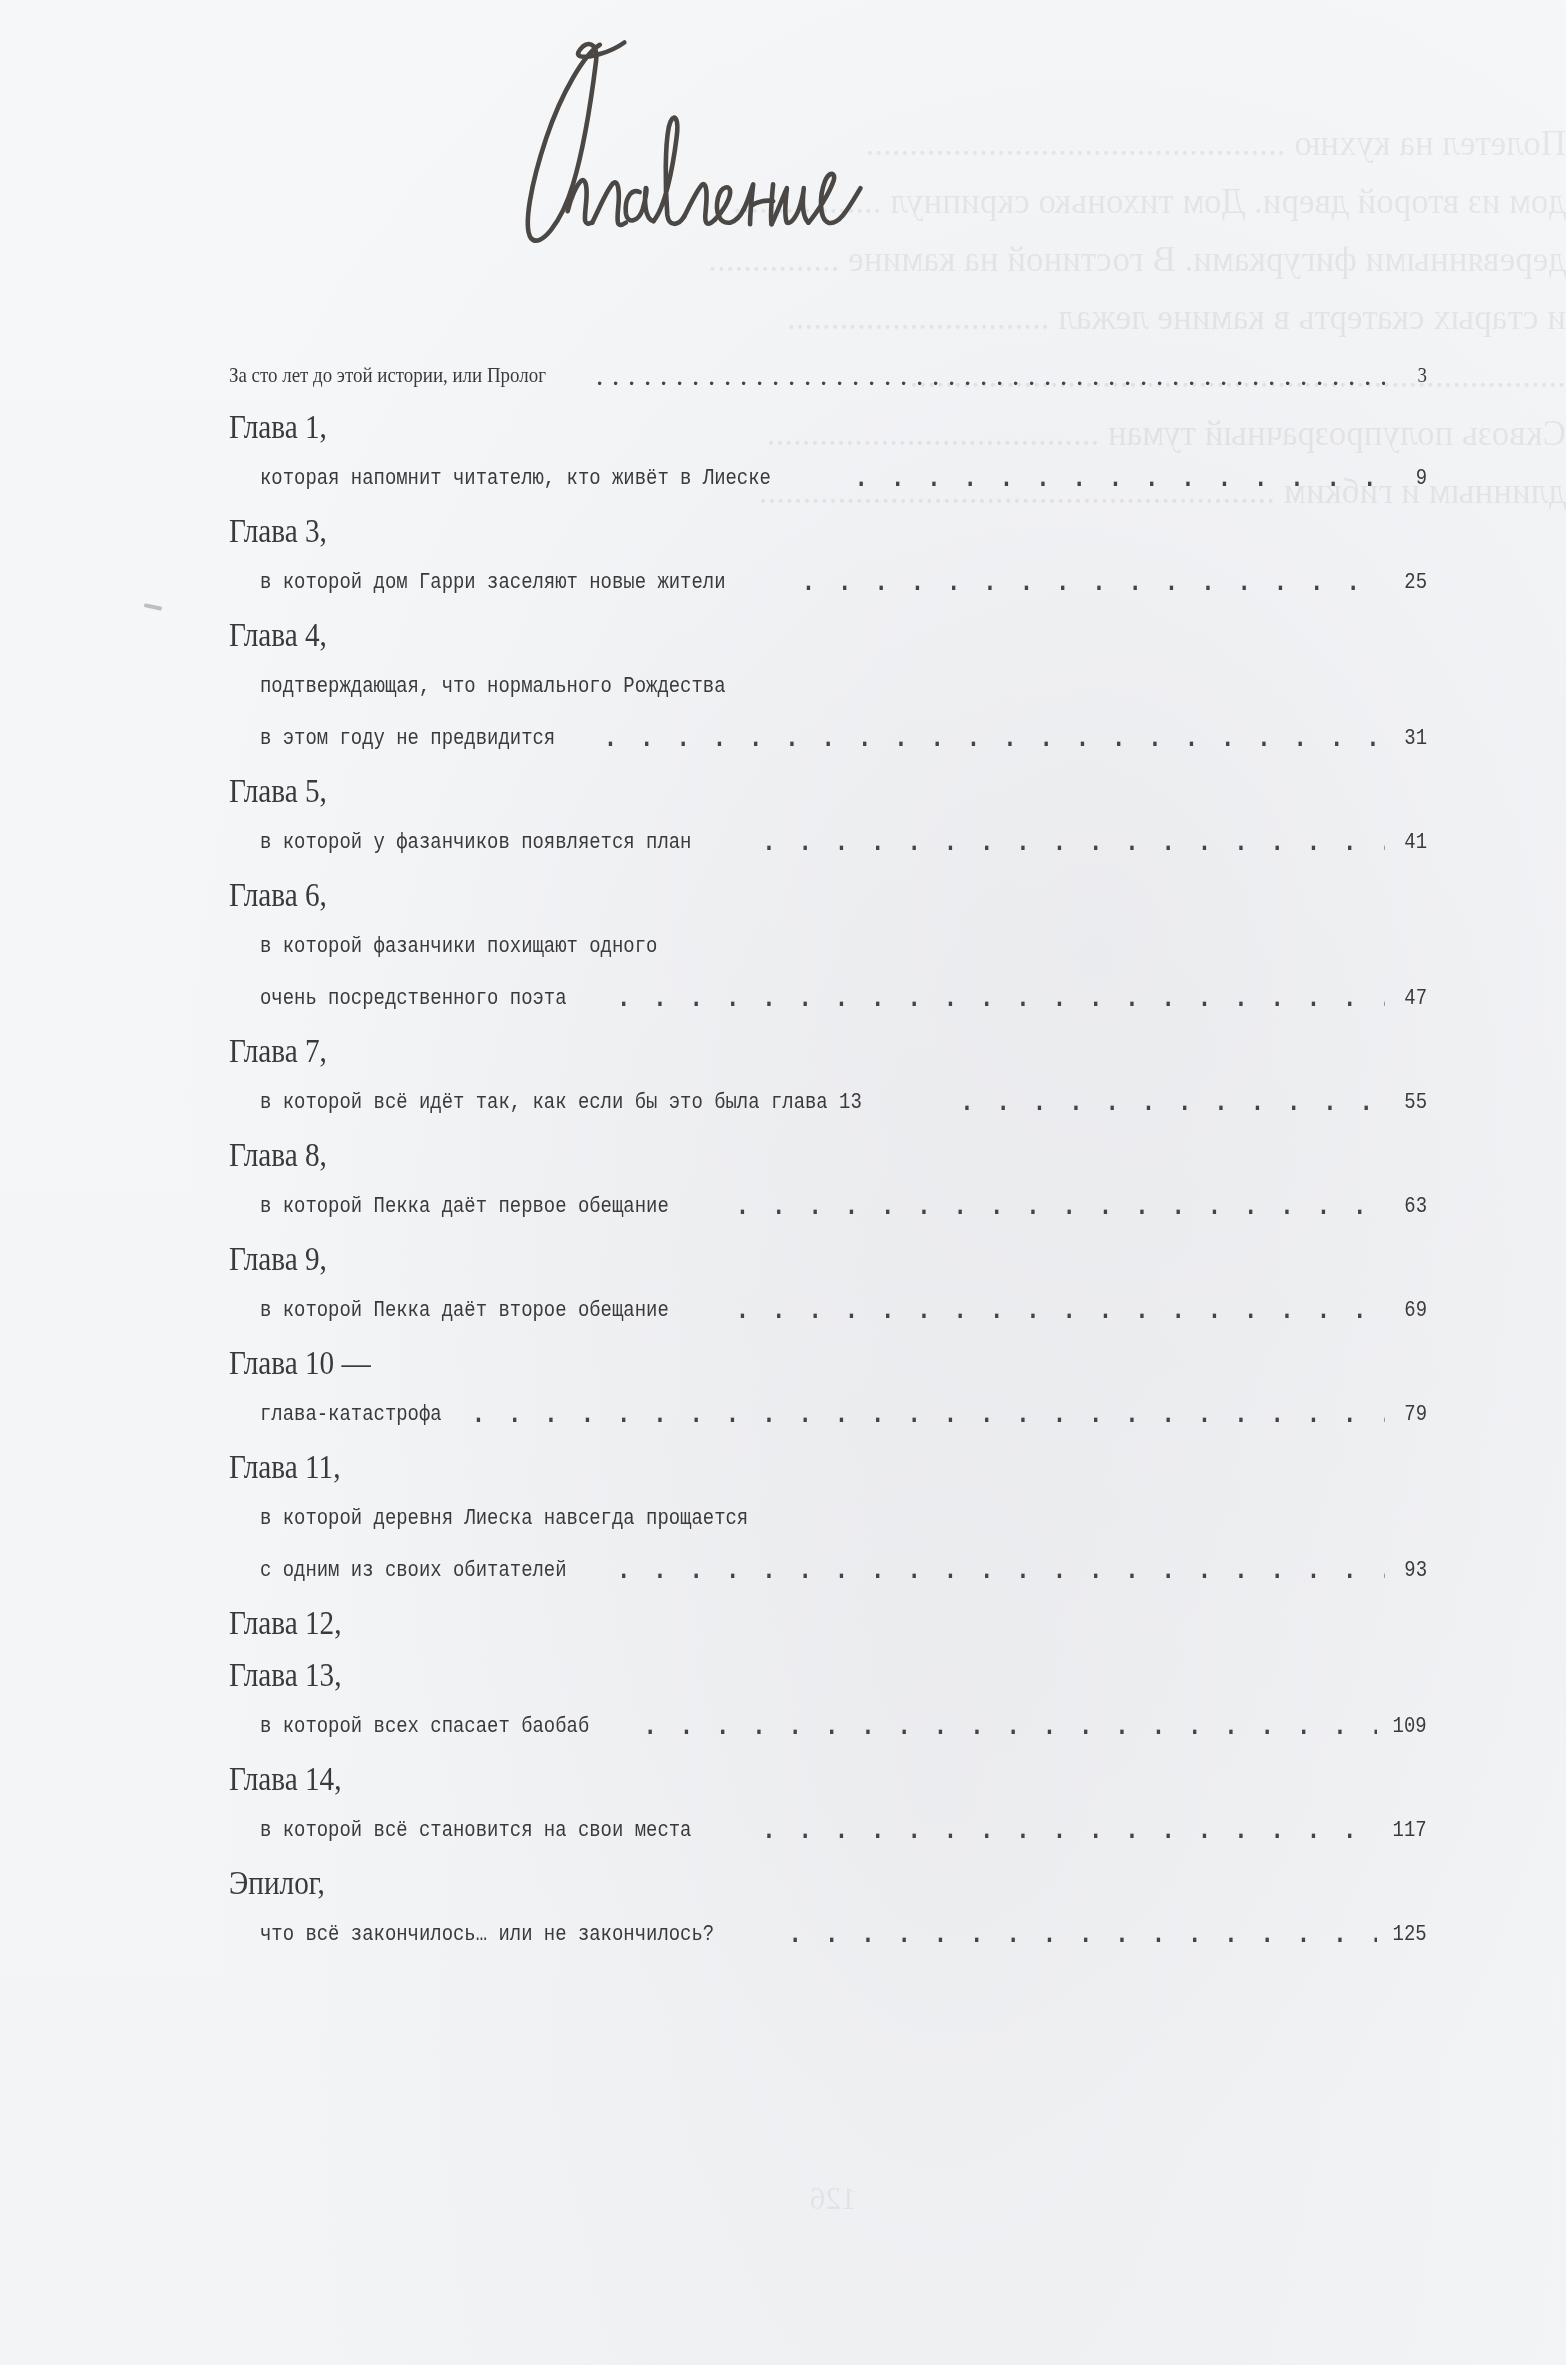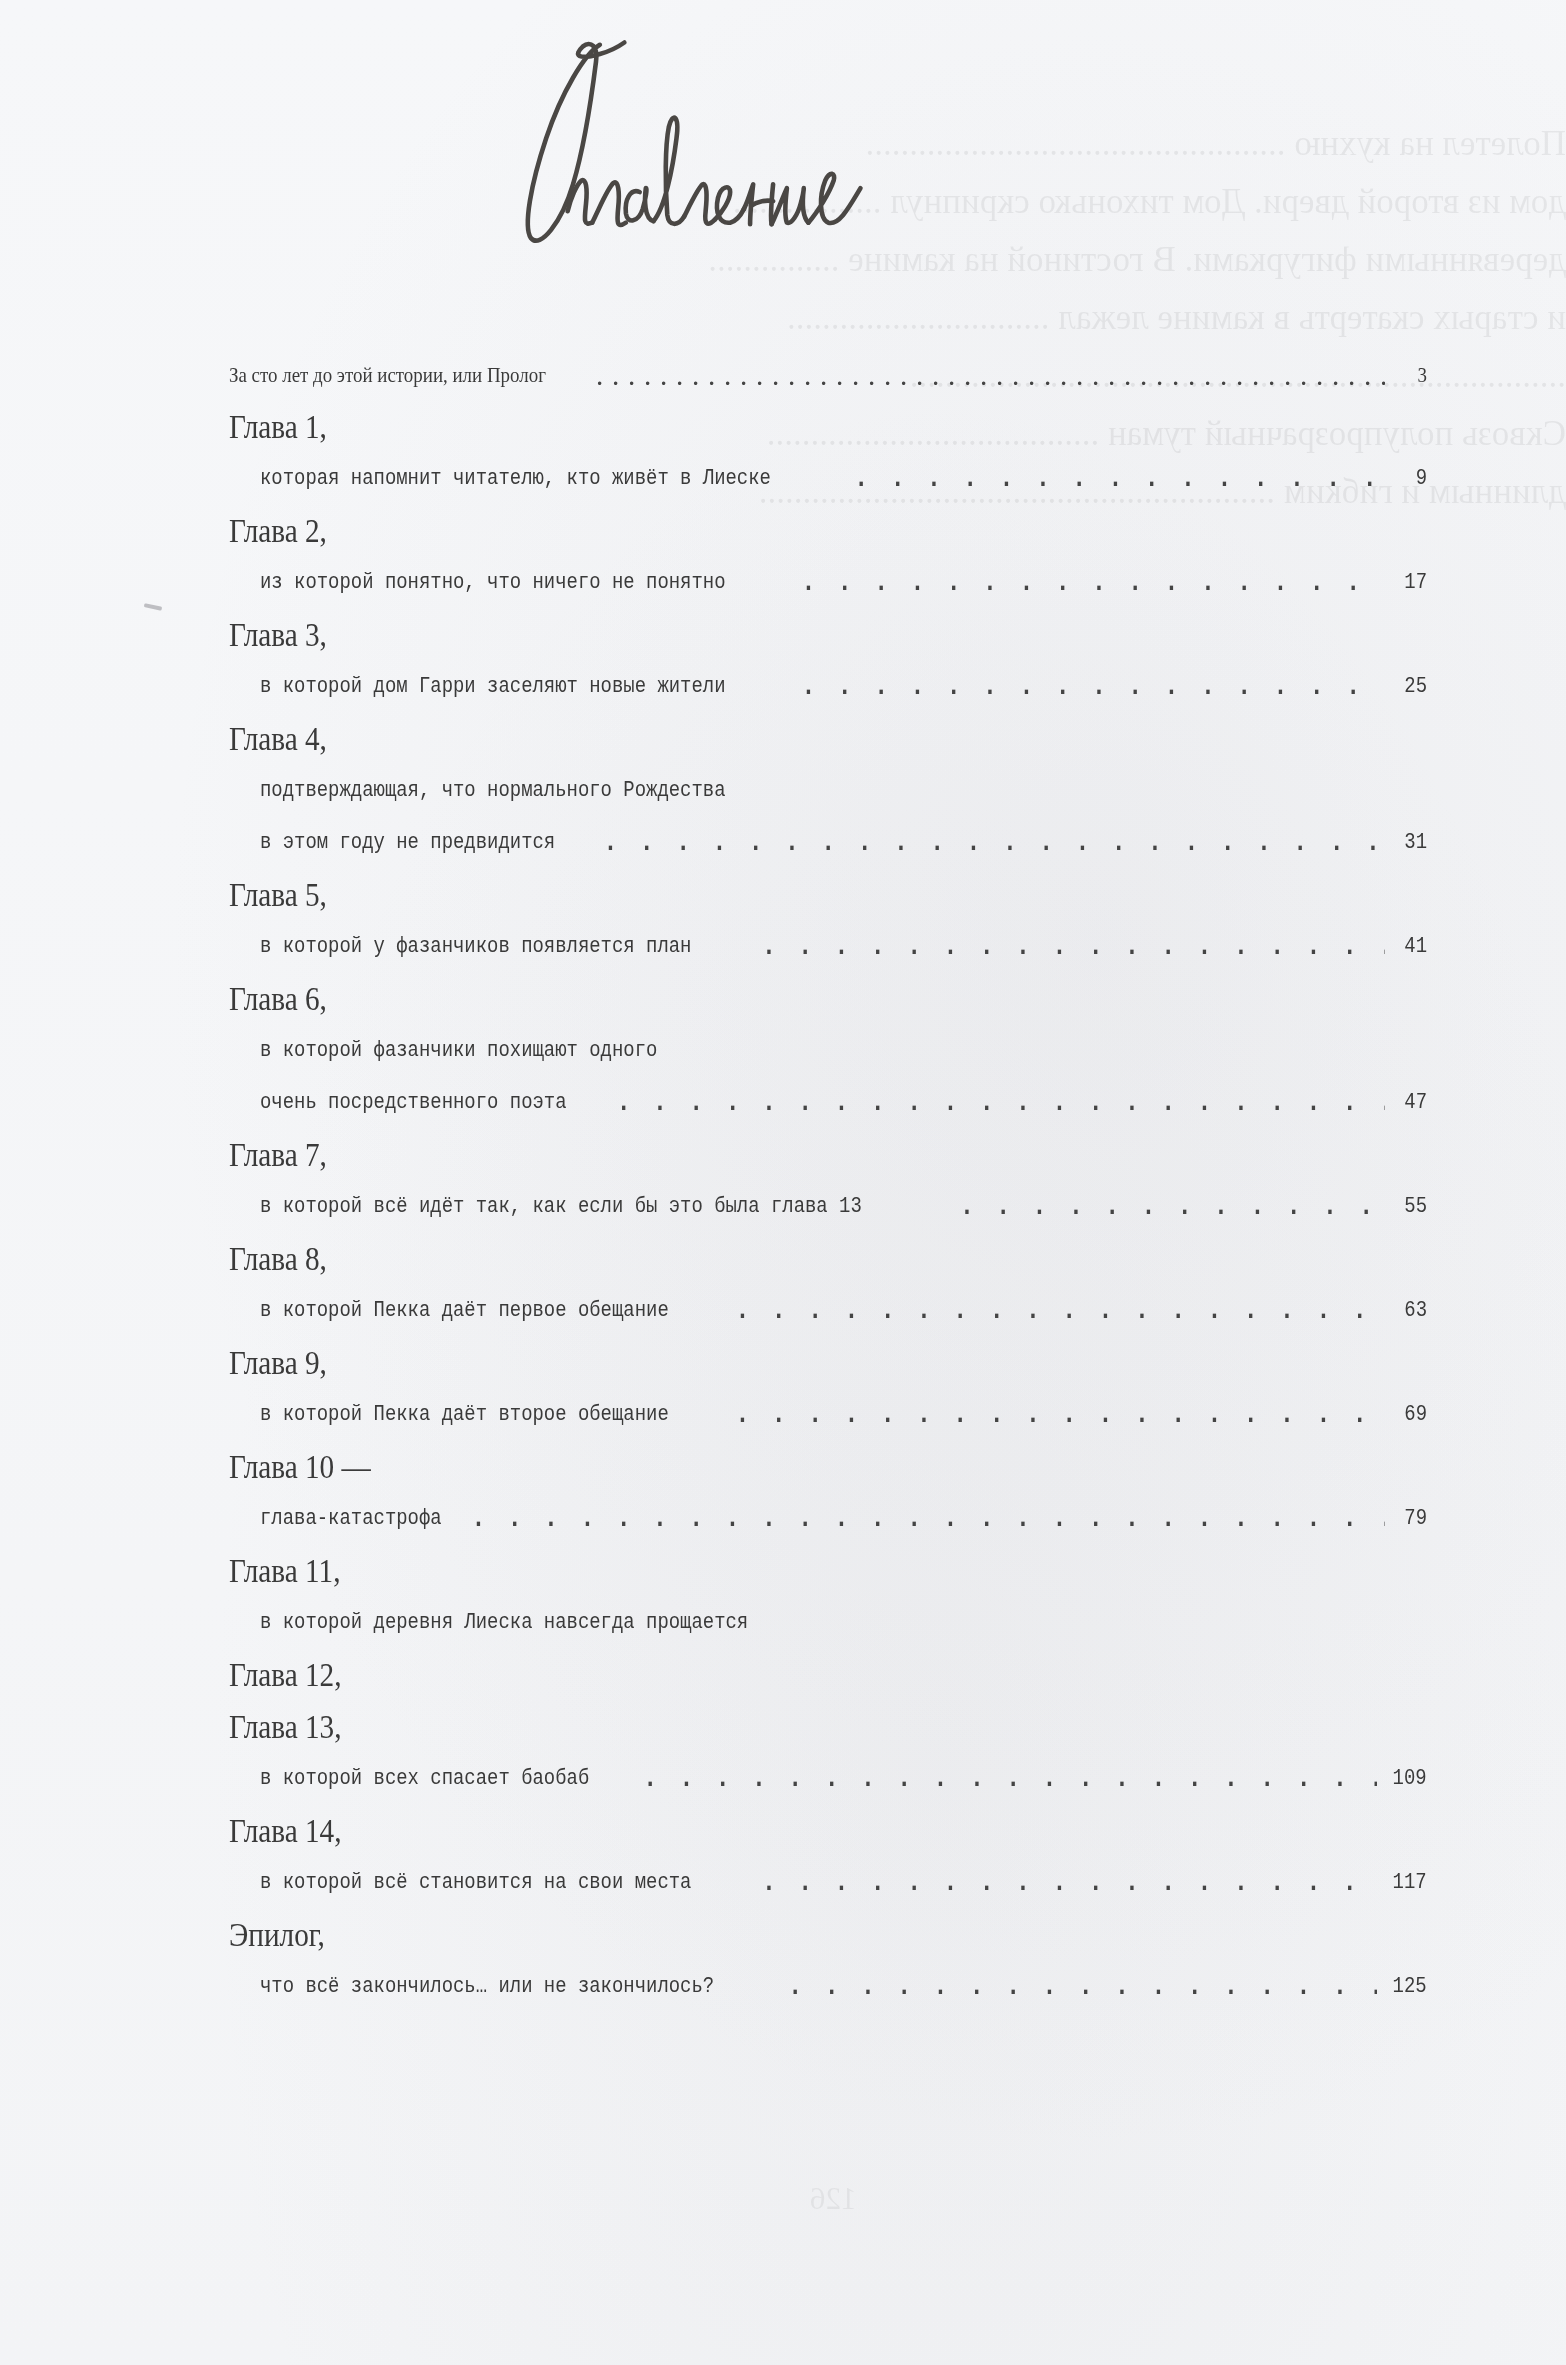--- a/index.html
+++ b/index.html
@@ -186,28 +186,20 @@
 
     <div class="entry">
       <div class="entry-head">Глава 1,</div>
       <div class="line indent">
         <span class="text">которая напомнит читателю, кто живёт в Лиеске</span>
         <span class="leader"></span>
         <span class="page-num">9</span>
       </div>
     </div>
 
-    <div class="entry">
-      <div class="entry-head">Глава 2,</div>
-      <div class="line indent">
-        <span class="text">из которой понятно, что ничего не понятно</span>
-        <span class="leader"></span>
-        <span class="page-num">17</span>
-      </div>
-    </div>
 
     <div class="entry">
       <div class="entry-head">Глава 3,</div>
       <div class="line indent">
         <span class="text">в которой дом Гарри заселяют новые жители</span>
         <span class="leader"></span>
         <span class="page-num">25</span>
       </div>
     </div>
 
@@ -281,20 +273,25 @@
         <span class="page-num">79</span>
       </div>
     </div>
 
     <div class="entry">
       <div class="entry-head">Глава 11,</div>
       <div class="line indent">
         <span class="text">в которой деревня Лиеска навсегда прощается</span>
         <span class="spacer"></span>
       </div>
+      <div class="line indent">
+        <span class="text">с одним из своих обитателей</span>
+        <span class="leader"></span>
+        <span class="page-num">93</span>
+      </div>
     </div>
 
     <div class="entry">
       <div class="entry-head">Глава 12,</div>
     </div>
 
     <div class="entry">
       <div class="entry-head">Глава 13,</div>
       <div class="line indent">
         <span class="text">в которой всех спасает баобаб</span>

